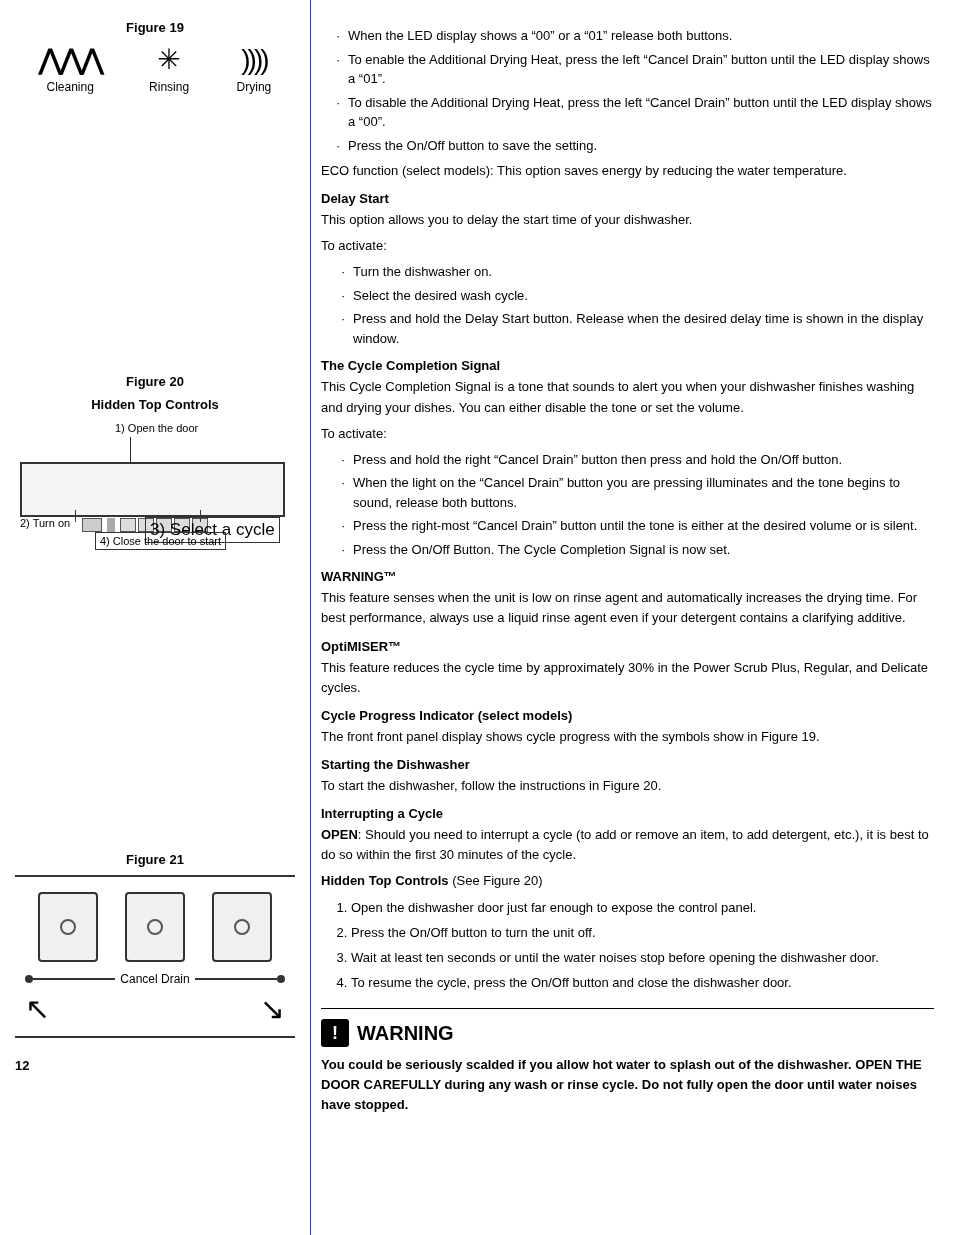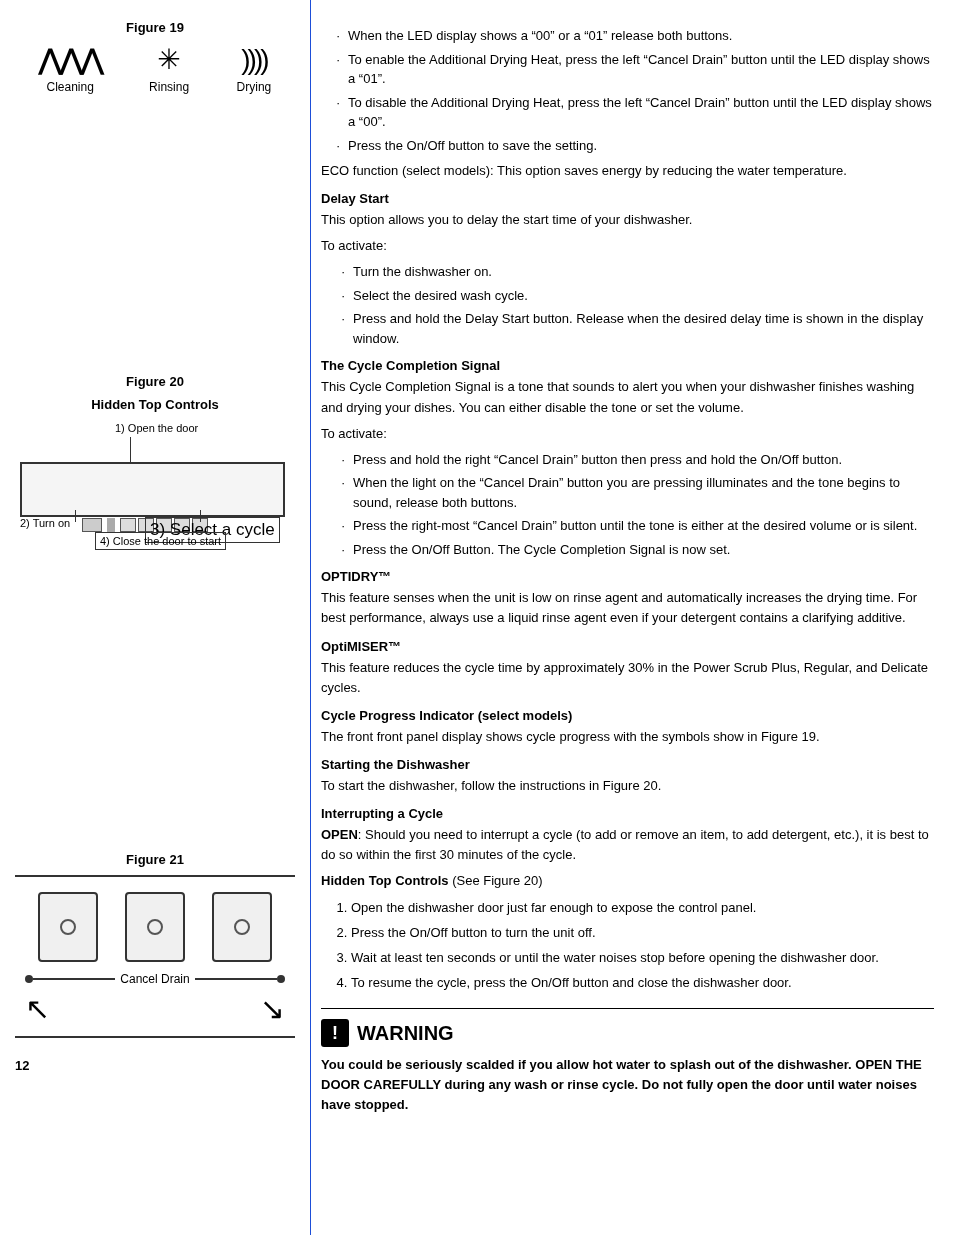--- a/index.html
+++ b/index.html
@@ -444,21 +444,21 @@
   <p class="section-heading">The Cycle Completion Signal</p>
   <p class="section-text">This Cycle Completion Signal is a tone that sounds to alert you when your dishwasher finishes washing and drying your dishes. You can either disable the tone or set the volume.</p>
   <p class="section-text">To activate:</p>
   <ul class="indent-list">
     <li>Press and hold the right “Cancel Drain” button then press and hold the On/Off button.</li>
     <li>When the light on the “Cancel Drain” button you are pressing illuminates and the tone begins to sound, release both buttons.</li>
     <li>Press the right-most “Cancel Drain” button until the tone is either at the desired volume or is silent.</li>
     <li>Press the On/Off Button. The Cycle Completion Signal is now set.</li>
   </ul>
 
-  <p class="section-heading">OPTIDRY™</p>
+  <p class="section-heading">WARNING™</p>
   <p class="section-text">This feature senses when the unit is low on rinse agent and automatically increases the drying time. For best performance, always use a liquid rinse agent even if your detergent contains a clarifying additive.</p>
 
   <p class="section-heading">OptiMISER™</p>
   <p class="section-text">This feature reduces the cycle time by approximately 30% in the Power Scrub Plus, Regular, and Delicate cycles.</p>
 
   <p class="section-heading">Cycle Progress Indicator (select models)</p>
   <p class="section-text">The front front panel display shows cycle progress with the symbols show in Figure 19.</p>
 
   <p class="section-heading">Starting the Dishwasher</p>
   <p class="section-text">To start the dishwasher, follow the instructions in Figure 20.</p>

